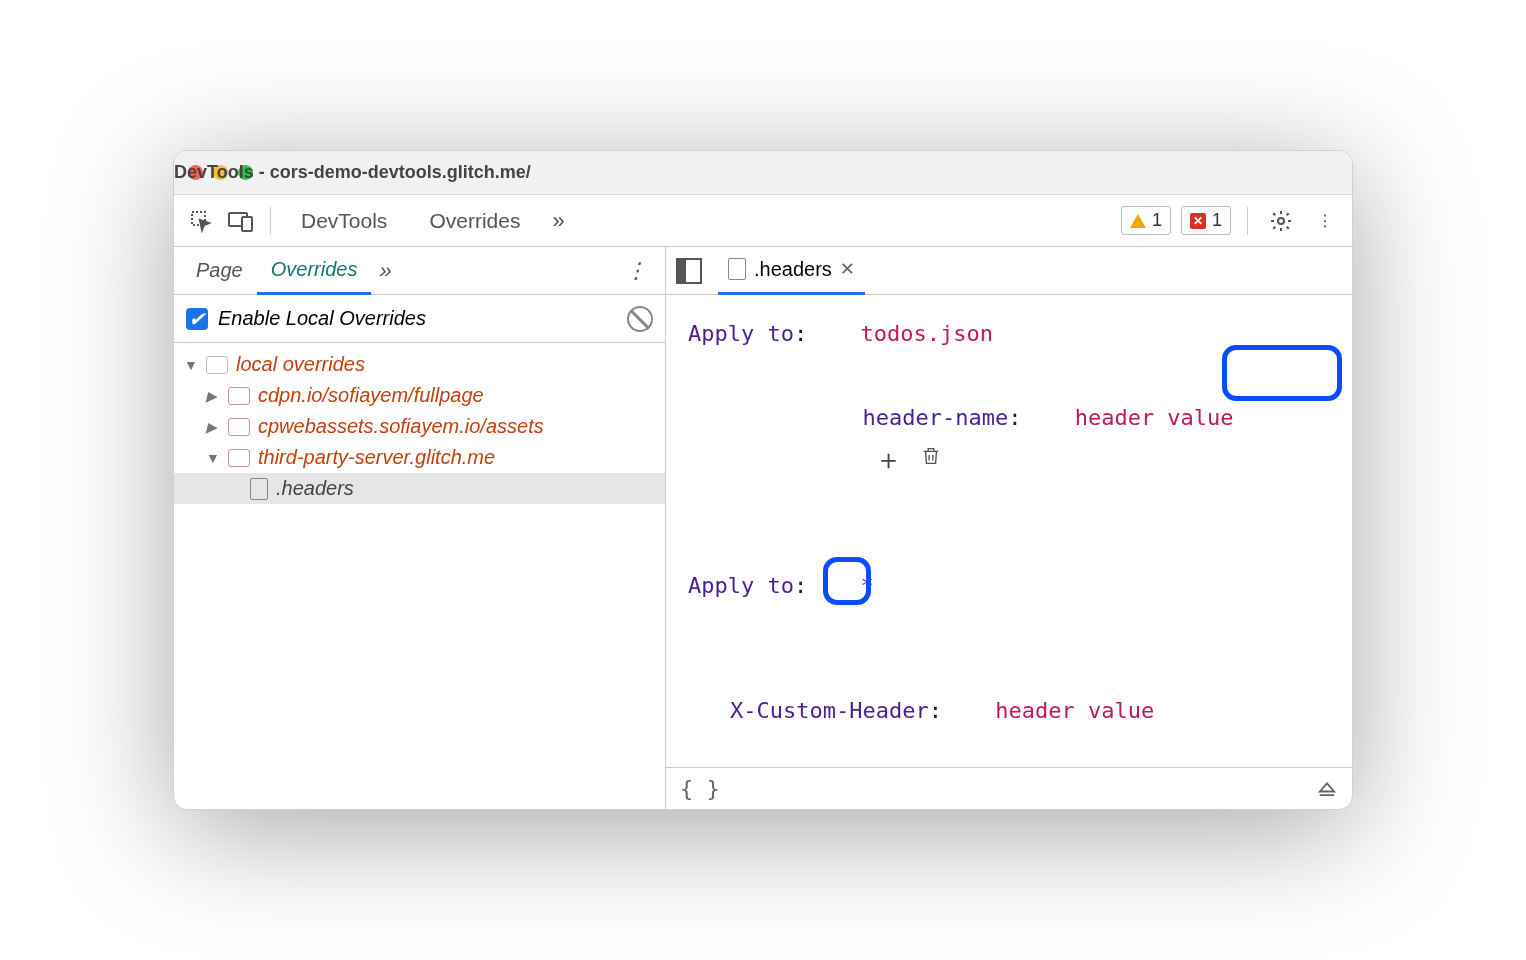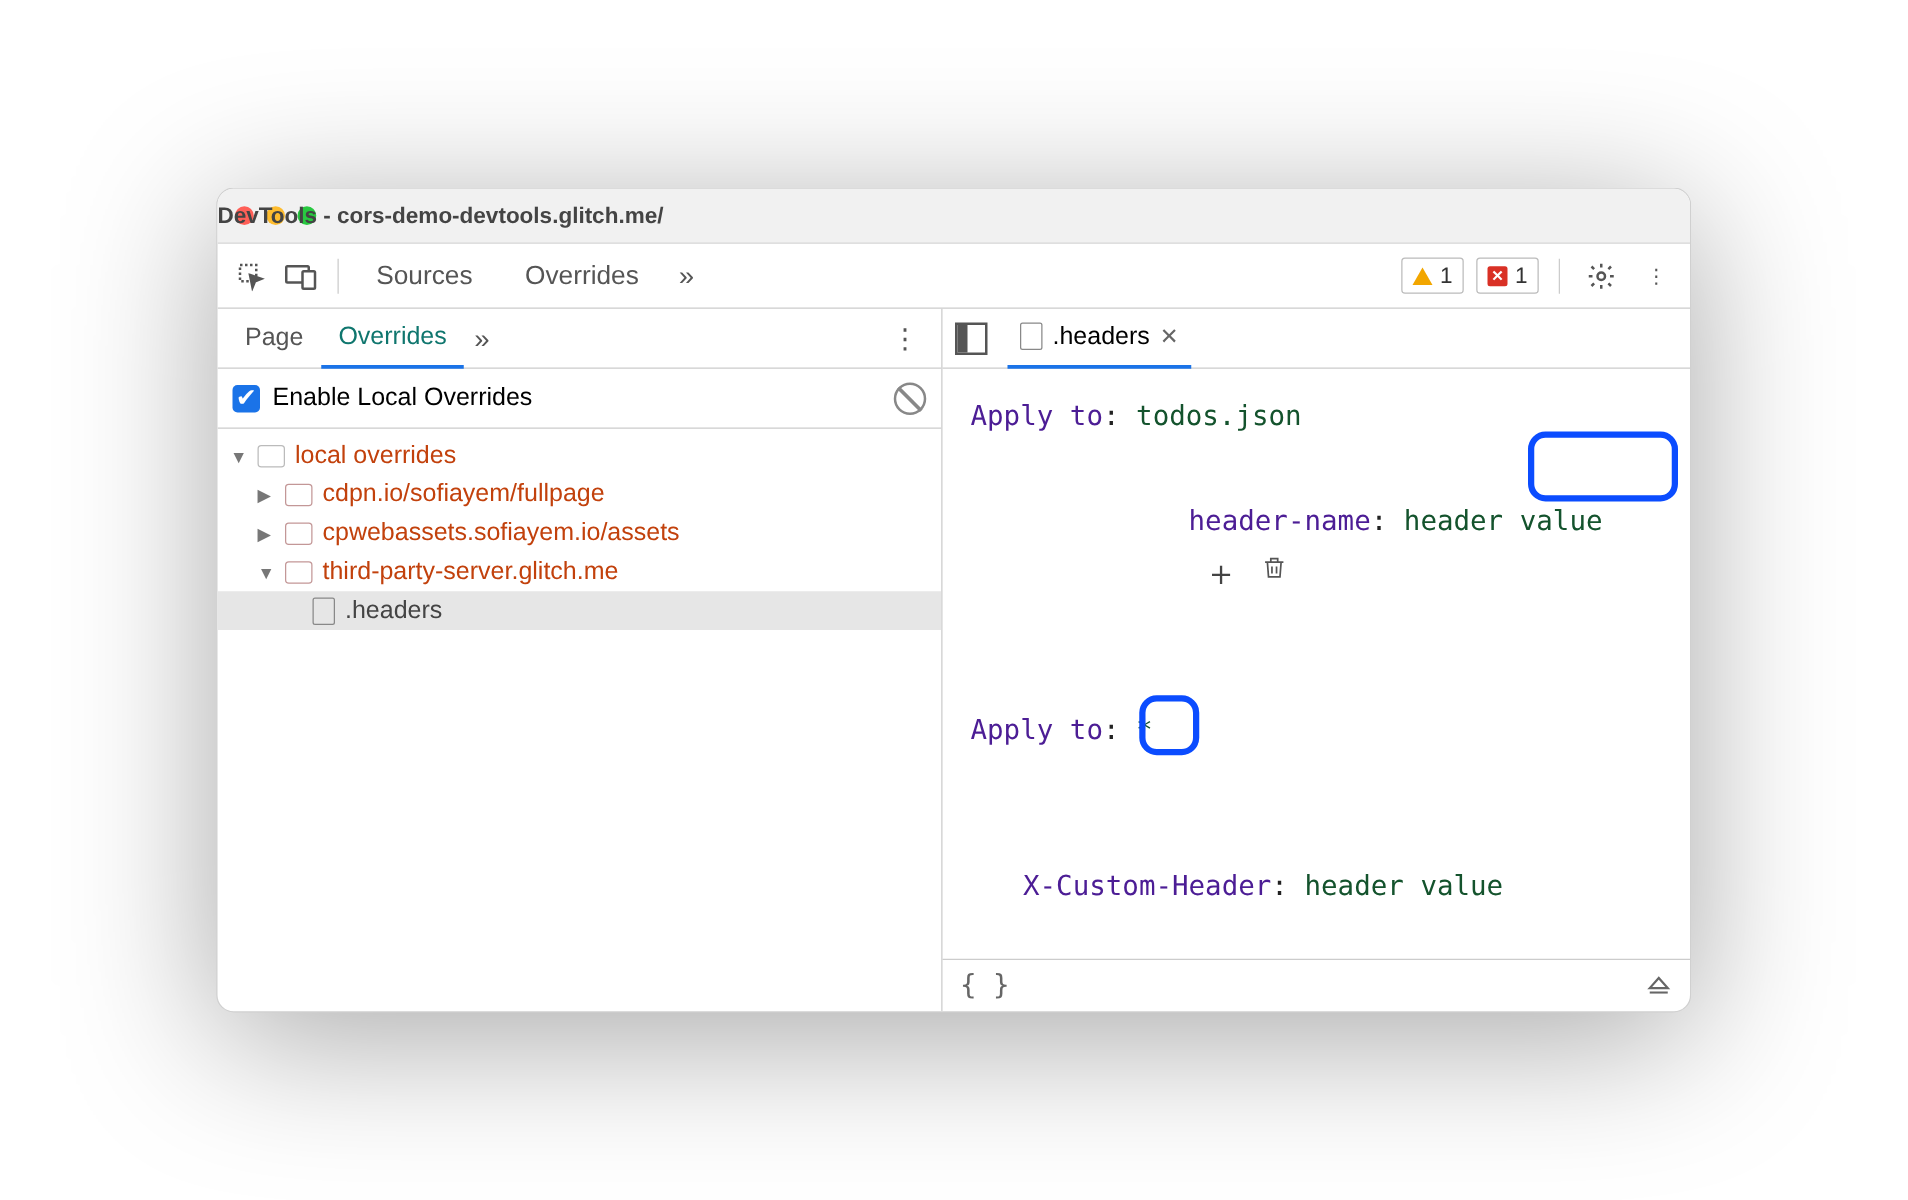--- a/index.html
+++ b/index.html
@@ -66,21 +66,21 @@
   .right-tools { margin-left: auto; display: flex; align-items: center; gap: 10px; }
   .badge {
     display: flex; align-items: center; gap: 6px;
     border: 1px solid #bbb; border-radius: 3px;
     padding: 3px 8px; font-size: 18px; color: #333;
   }
   .tri { display:inline-block; width:0;height:0;border-left:8px solid transparent;border-right:8px solid transparent;border-bottom:14px solid #f2a600;}
   .err-sq { width:16px;height:16px;background:#d93025;color:#fff;display:flex;align-items:center;justify-content:center;font-size:12px;font-weight:bold;border-radius:2px;}
   .content { flex:1; display:flex; min-height:0; }
   .left {
-    width: 580px; border-right:1px solid #ccc; display:flex; flex-direction:column;
+    width: 492px; border-right:1px solid #ccc; display:flex; flex-direction:column;font-style:italic;
   }
   .subtabs {
     height:48px; border-bottom:1px solid #ccc; display:flex; align-items:center; padding:0 8px;
   }
   .subtab { padding:0 14px; height:48px; display:flex; align-items:center; font-size:20px; color:#555;}
   .subtab.active { color:#0f766e; border-bottom:3px solid #1a73e8;}
   .kebab { margin-left:auto; font-size:22px; color:#555; padding:0 10px;}
   .enable-row {
     height:48px; border-bottom:1px solid #ccc; display:flex; align-items:center;
     padding:0 12px; gap:10px; font-size:20px;
@@ -108,21 +108,21 @@
   }
   .panel-toggle{width:26px;height:26px;border:2px solid #555;display:flex;}
   .panel-toggle::before{content:"";width:8px;height:100%;background:#555;}
   .filetab{display:flex;align-items:center;gap:8px;padding:0 10px;height:48px;border-bottom:3px solid #1a73e8;font-size:20px;}
   .close-x{font-size:18px;color:#666;}
   .editor{
     flex:1;padding:18px 22px;font-family:ui-monospace,Menlo,Consolas,monospace;
     font-size:22px;line-height:1.9;color:#222;position:relative;overflow:auto;
   }
   .label{color:#4c1d95;}
-  .val{color:#14532d;}
+  .val{color:#be185d;margin-left:40px;}
   .row{white-space:pre;}
   .indent{padding-left:42px;display:block;}
   .ring{border:5px solid #0b4cff;border-radius:14px;position:absolute;pointer-events:none;}
   .actions-inline{display:inline-flex;gap:18px;align-items:center;margin-left:12px;vertical-align:middle;}
   .plus{font-size:28px;color:#444;line-height:1;}
   .trash svg{width:22px;height:22px;stroke:#555;fill:none;stroke-width:1.5;}
   .statusbar{height:42px;border-top:1px solid #ccc;display:flex;align-items:center;padding:0 14px;justify-content:space-between;}
   .braces{font-size:22px;color:#666;font-family:monospace;}
   .eject{width:22px;height:18px;}
 </style>
@@ -148,21 +148,21 @@
             <path d="M11 11 L20 14 L15 16 L13 21 Z" fill="#555"></path>
           </svg>
     </div>
     <div class="tb-icon">
       <svg width="26" height="22" viewBox="0 0 26 22" fill="none" stroke="#555" stroke-width="2">
             <rect x="1" y="3" width="18" height="13" rx="1"></rect>
             <rect x="14" y="7" width="10" height="14" rx="1" fill="#fff"></rect>
           </svg>
     </div>
     <div class="tb-sep"></div>
-    <div class="tab">Sources</div>
+    <div class="tab">DevTools</div>
     <div class="tab">Overrides</div>
     <div class="chev">»</div>
     <div class="right-tools">
       <div class="badge">
         <span class="tri"></span>
         <span>1</span>
       </div>
       <div class="badge">
         <span class="err-sq">✕</span>
         <span>1</span>

